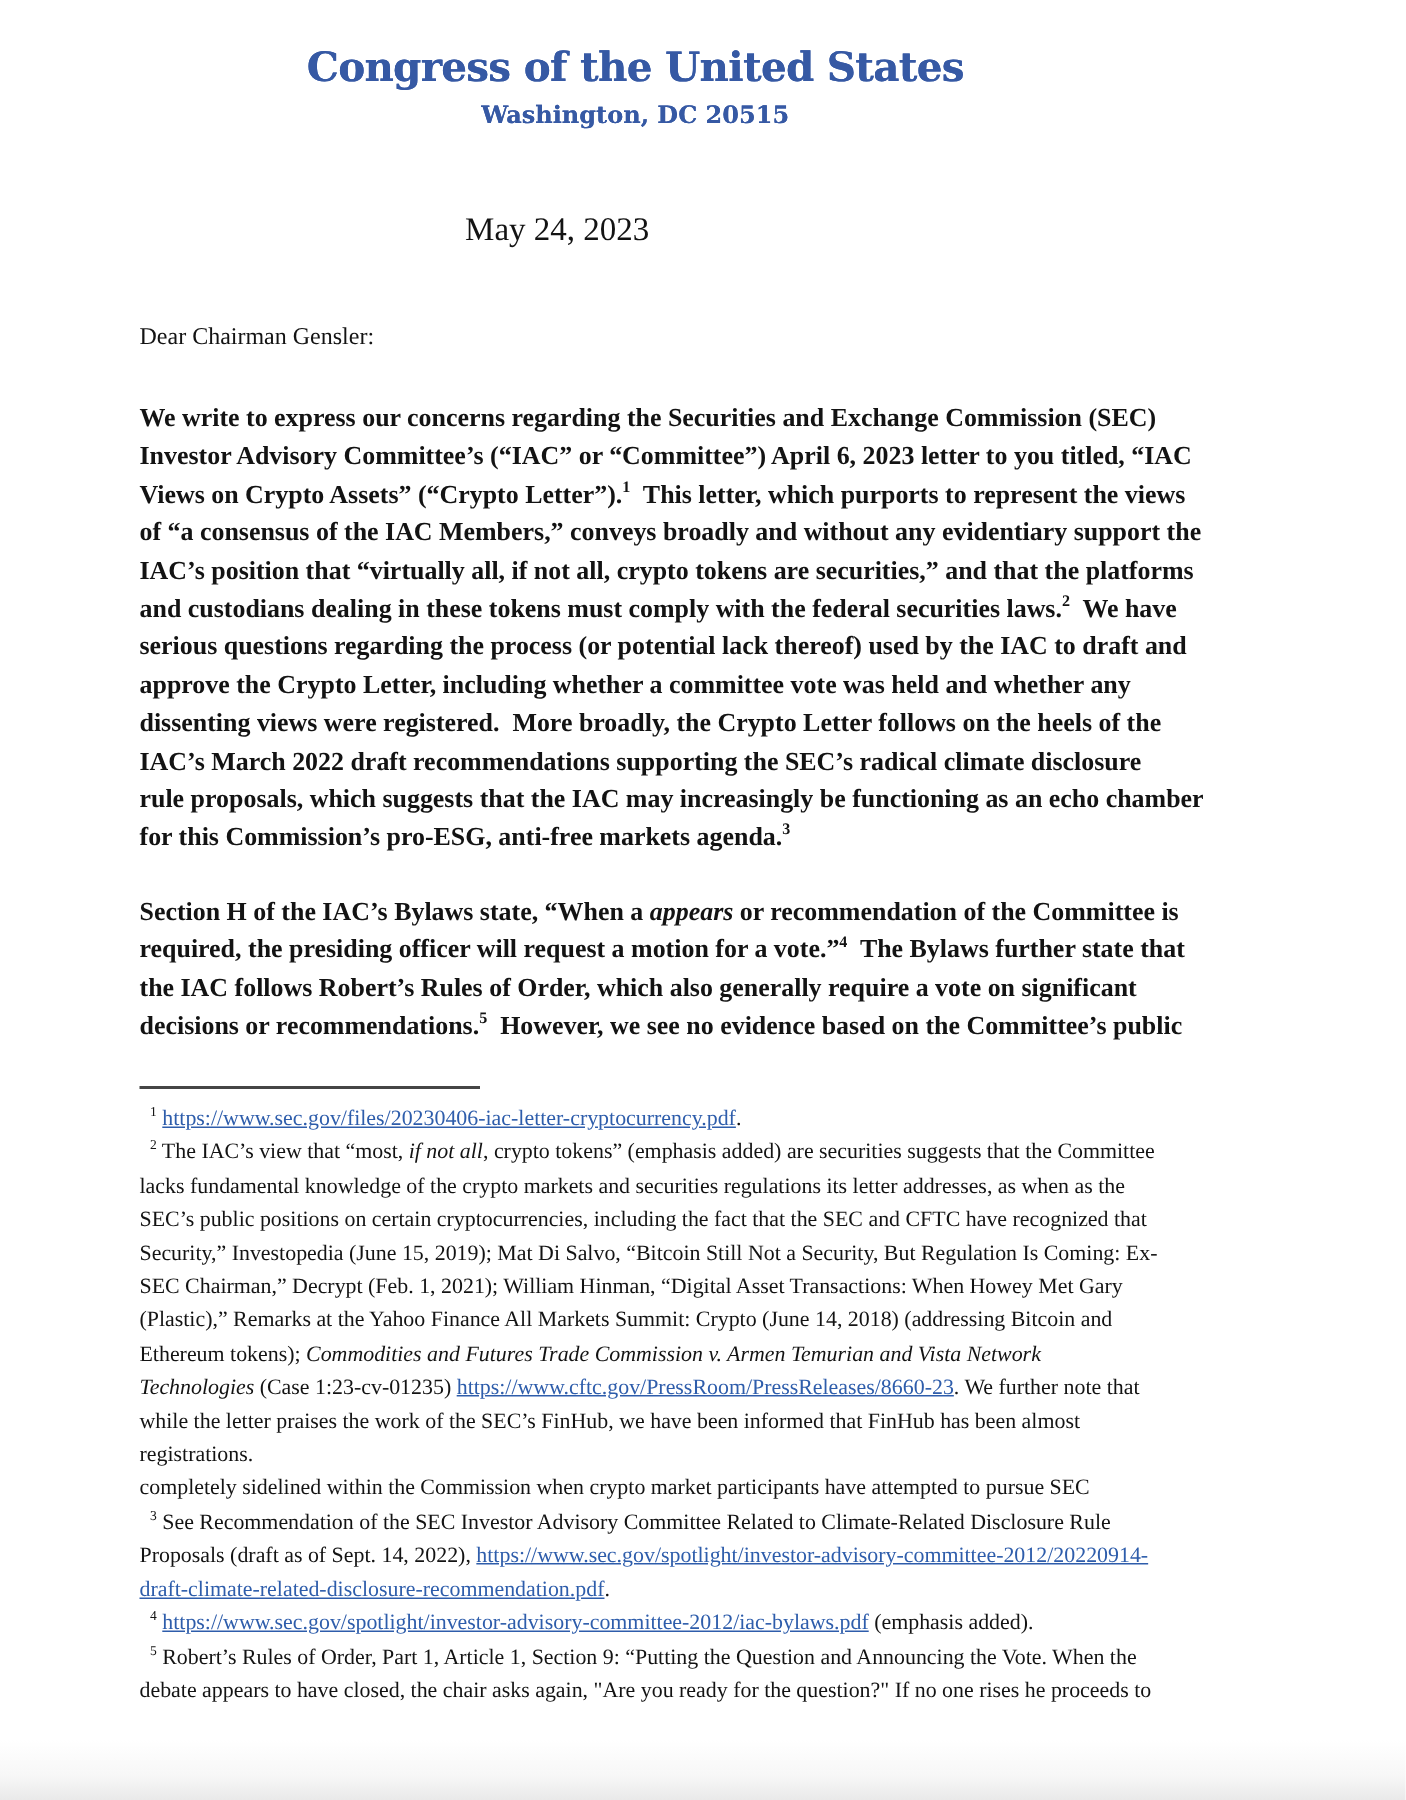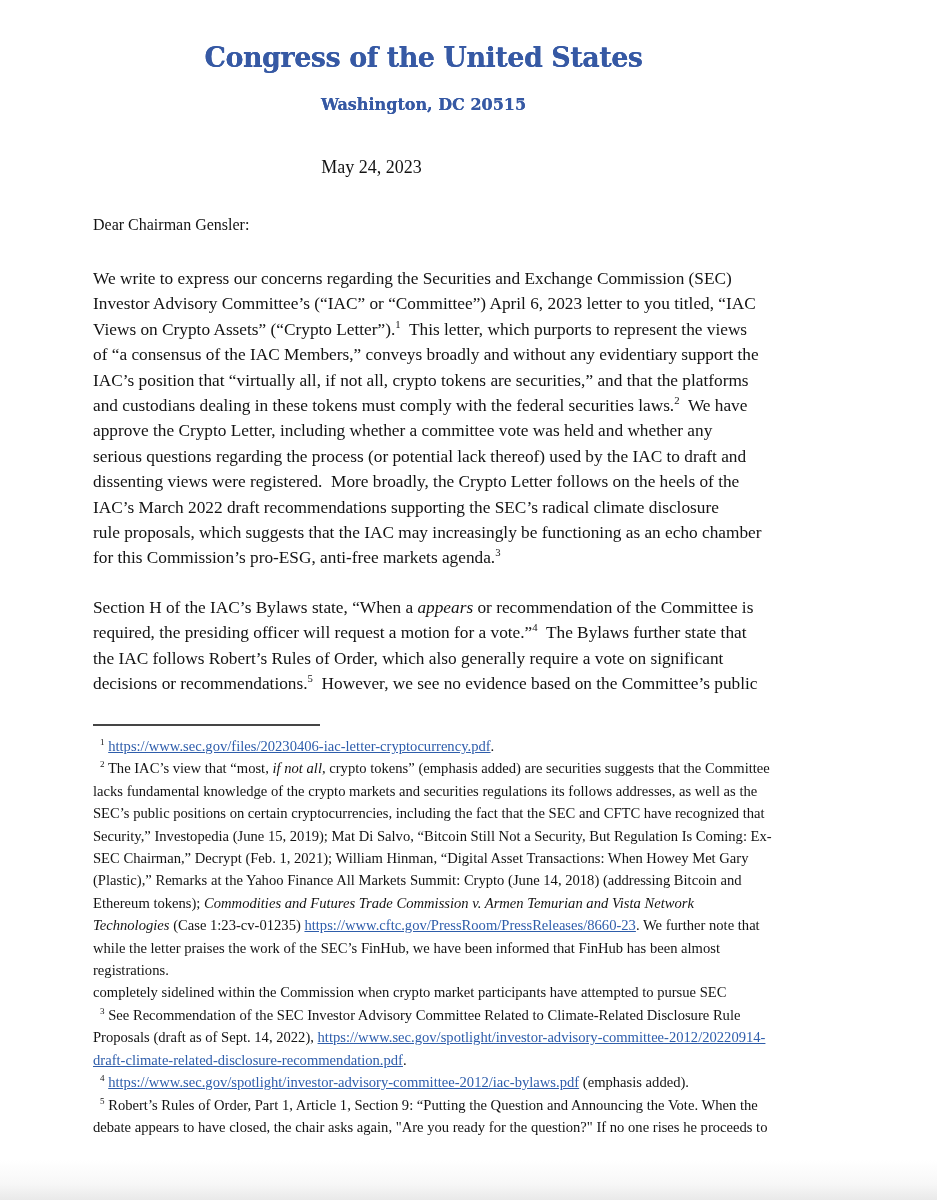--- a/index.html
+++ b/index.html
@@ -11,41 +11,41 @@
   body{
     width:937px;height:1200px;
     background:#ffffff;
     position:relative;
     overflow:hidden;
     font-family:"Liberation Serif", serif;
     color:var(--ink);
   }
   .page{position:absolute;inset:0;}
   
-  .letterhead{position:absolute;top:42px;left:0;width:847px;text-align:center;color:var(--blue);}
+  .letterhead{position:absolute;top:30px;left:0;width:847px;text-align:center;color:var(--blue);}
   .lh-title{
     font-family:"DejaVu Serif", serif;
     font-weight:bold;
     font-size:27px;
     letter-spacing:-0.5px;
     line-height:32px;
     text-shadow:0 0 0.4px var(--blue);
   }
   .lh-subtitle{
     font-family:"DejaVu Serif", serif;
     font-weight:bold;
     font-size:16px;
     line-height:22px;
-    margin-top:20px;
+    margin-top:4px;
     text-shadow:0 0 0.3px var(--blue);
   }
   
-  .dateline{position:absolute;top:157px;left:0;width:743px;text-align:center;font-size:18px;}
+  .dateline{position:absolute;top:140px;left:0;width:743px;text-align:center;font-size:22px;}
   .salutation{position:absolute;top:216px;left:93px;font-size:16px;}
-  .para{position:absolute;left:93px;width:760px;font-size:17.3px;line-height:25.4px;}
+  .para{position:absolute;left:93px;width:760px;font-size:17.3px;line-height:25.4px;font-weight:bold;}
   .para-1{top:266px;}
   .para-2{top:595px;}
   .tline{white-space:pre-wrap;}
   sup{font-size:62%;line-height:0;vertical-align:super;}
   i{font-style:italic;}
   .link{color:var(--link);text-decoration:underline;cursor:pointer;}
   
   .fn-rule{position:absolute;top:724px;left:93px;width:227px;height:2px;background:#454545;}
   .footnotes{position:absolute;top:735px;left:93px;width:762px;font-size:14.6px;line-height:22.4px;}
   .footnote .tline:first-child{text-indent:7px;}
@@ -67,22 +67,22 @@
 
   <div class="salutation">Dear Chairman Gensler:</div>
 
   <div class="para para-1">
       <div class="tline">We write to express our concerns regarding the Securities and Exchange Commission (SEC)</div>
       <div class="tline">Investor Advisory Committee’s (“IAC” or “Committee”) April 6, 2023 letter to you titled, “IAC</div>
       <div class="tline">Views on Crypto Assets” (“Crypto Letter”).<sup>1</sup>  This letter, which purports to represent the views</div>
       <div class="tline">of “a consensus of the IAC Members,” conveys broadly and without any evidentiary support the</div>
       <div class="tline">IAC’s position that “virtually all, if not all, crypto tokens are securities,” and that the platforms</div>
       <div class="tline">and custodians dealing in these tokens must comply with the federal securities laws.<sup>2</sup>  We have</div>
+      <div class="tline">serious questions regarding the process (or potential lack thereof) used by the IAC to draft and</div>
       <div class="tline">approve the Crypto Letter, including whether a committee vote was held and whether any</div>
-      <div class="tline">serious questions regarding the process (or potential lack thereof) used by the IAC to draft and</div>
       <div class="tline">dissenting views were registered.  More broadly, the Crypto Letter follows on the heels of the</div>
       <div class="tline">IAC’s March 2022 draft recommendations supporting the SEC’s radical climate disclosure</div>
       <div class="tline">rule proposals, which suggests that the IAC may increasingly be functioning as an echo chamber</div>
       <div class="tline">for this Commission’s pro-ESG, anti-free markets agenda.<sup>3</sup></div>
     </div>
 
   <div class="para para-2">
       <div class="tline">Section H of the IAC’s Bylaws state, “When a <i>appears</i> or recommendation of the Committee is</div>
       <div class="tline">required, the presiding officer will request a motion for a vote.”<sup>4</sup>  The Bylaws further state that</div>
       <div class="tline">the IAC follows Robert’s Rules of Order, which also generally require a vote on significant</div>
@@ -90,21 +90,21 @@
     </div>
 
   <div class="fn-rule"></div>
 
   <div class="footnotes">
     <div class="footnote">
         <div class="tline"><sup>1</sup> <span class="link">https://www.sec.gov/files/20230406-iac-letter-cryptocurrency.pdf</span>.</div>
       </div>
     <div class="footnote">
         <div class="tline"><sup>2</sup> The IAC’s view that “most, <i>if not all</i>, crypto tokens” (emphasis added) are securities suggests that the Committee</div>
-        <div class="tline">lacks fundamental knowledge of the crypto markets and securities regulations its follows addresses, as well as the</div>
+        <div class="tline">lacks fundamental knowledge of the crypto markets and securities regulations its letter addresses, as when as the</div>
         <div class="tline">SEC’s public positions on certain cryptocurrencies, including the fact that the SEC and CFTC have recognized that</div>
         <div class="tline">Security,” Investopedia (June 15, 2019); Mat Di Salvo, “Bitcoin Still Not a Security, But Regulation Is Coming: Ex-</div>
         <div class="tline">SEC Chairman,” Decrypt (Feb. 1, 2021); William Hinman, “Digital Asset Transactions: When Howey Met Gary</div>
         <div class="tline">(Plastic),” Remarks at the Yahoo Finance All Markets Summit: Crypto (June 14, 2018) (addressing Bitcoin and</div>
         <div class="tline">Ethereum tokens); <i>Commodities and Futures Trade Commission v. Armen Temurian and Vista Network</i></div>
         <div class="tline"><i>Technologies</i> (Case 1:23-cv-01235) <span class="link">https://www.cftc.gov/PressRoom/PressReleases/8660-23</span>. We further note that</div>
         <div class="tline">while the letter praises the work of the SEC’s FinHub, we have been informed that FinHub has been almost</div>
         <div class="tline">registrations.</div>
         <div class="tline">completely sidelined within the Commission when crypto market participants have attempted to pursue SEC</div>
       </div>

